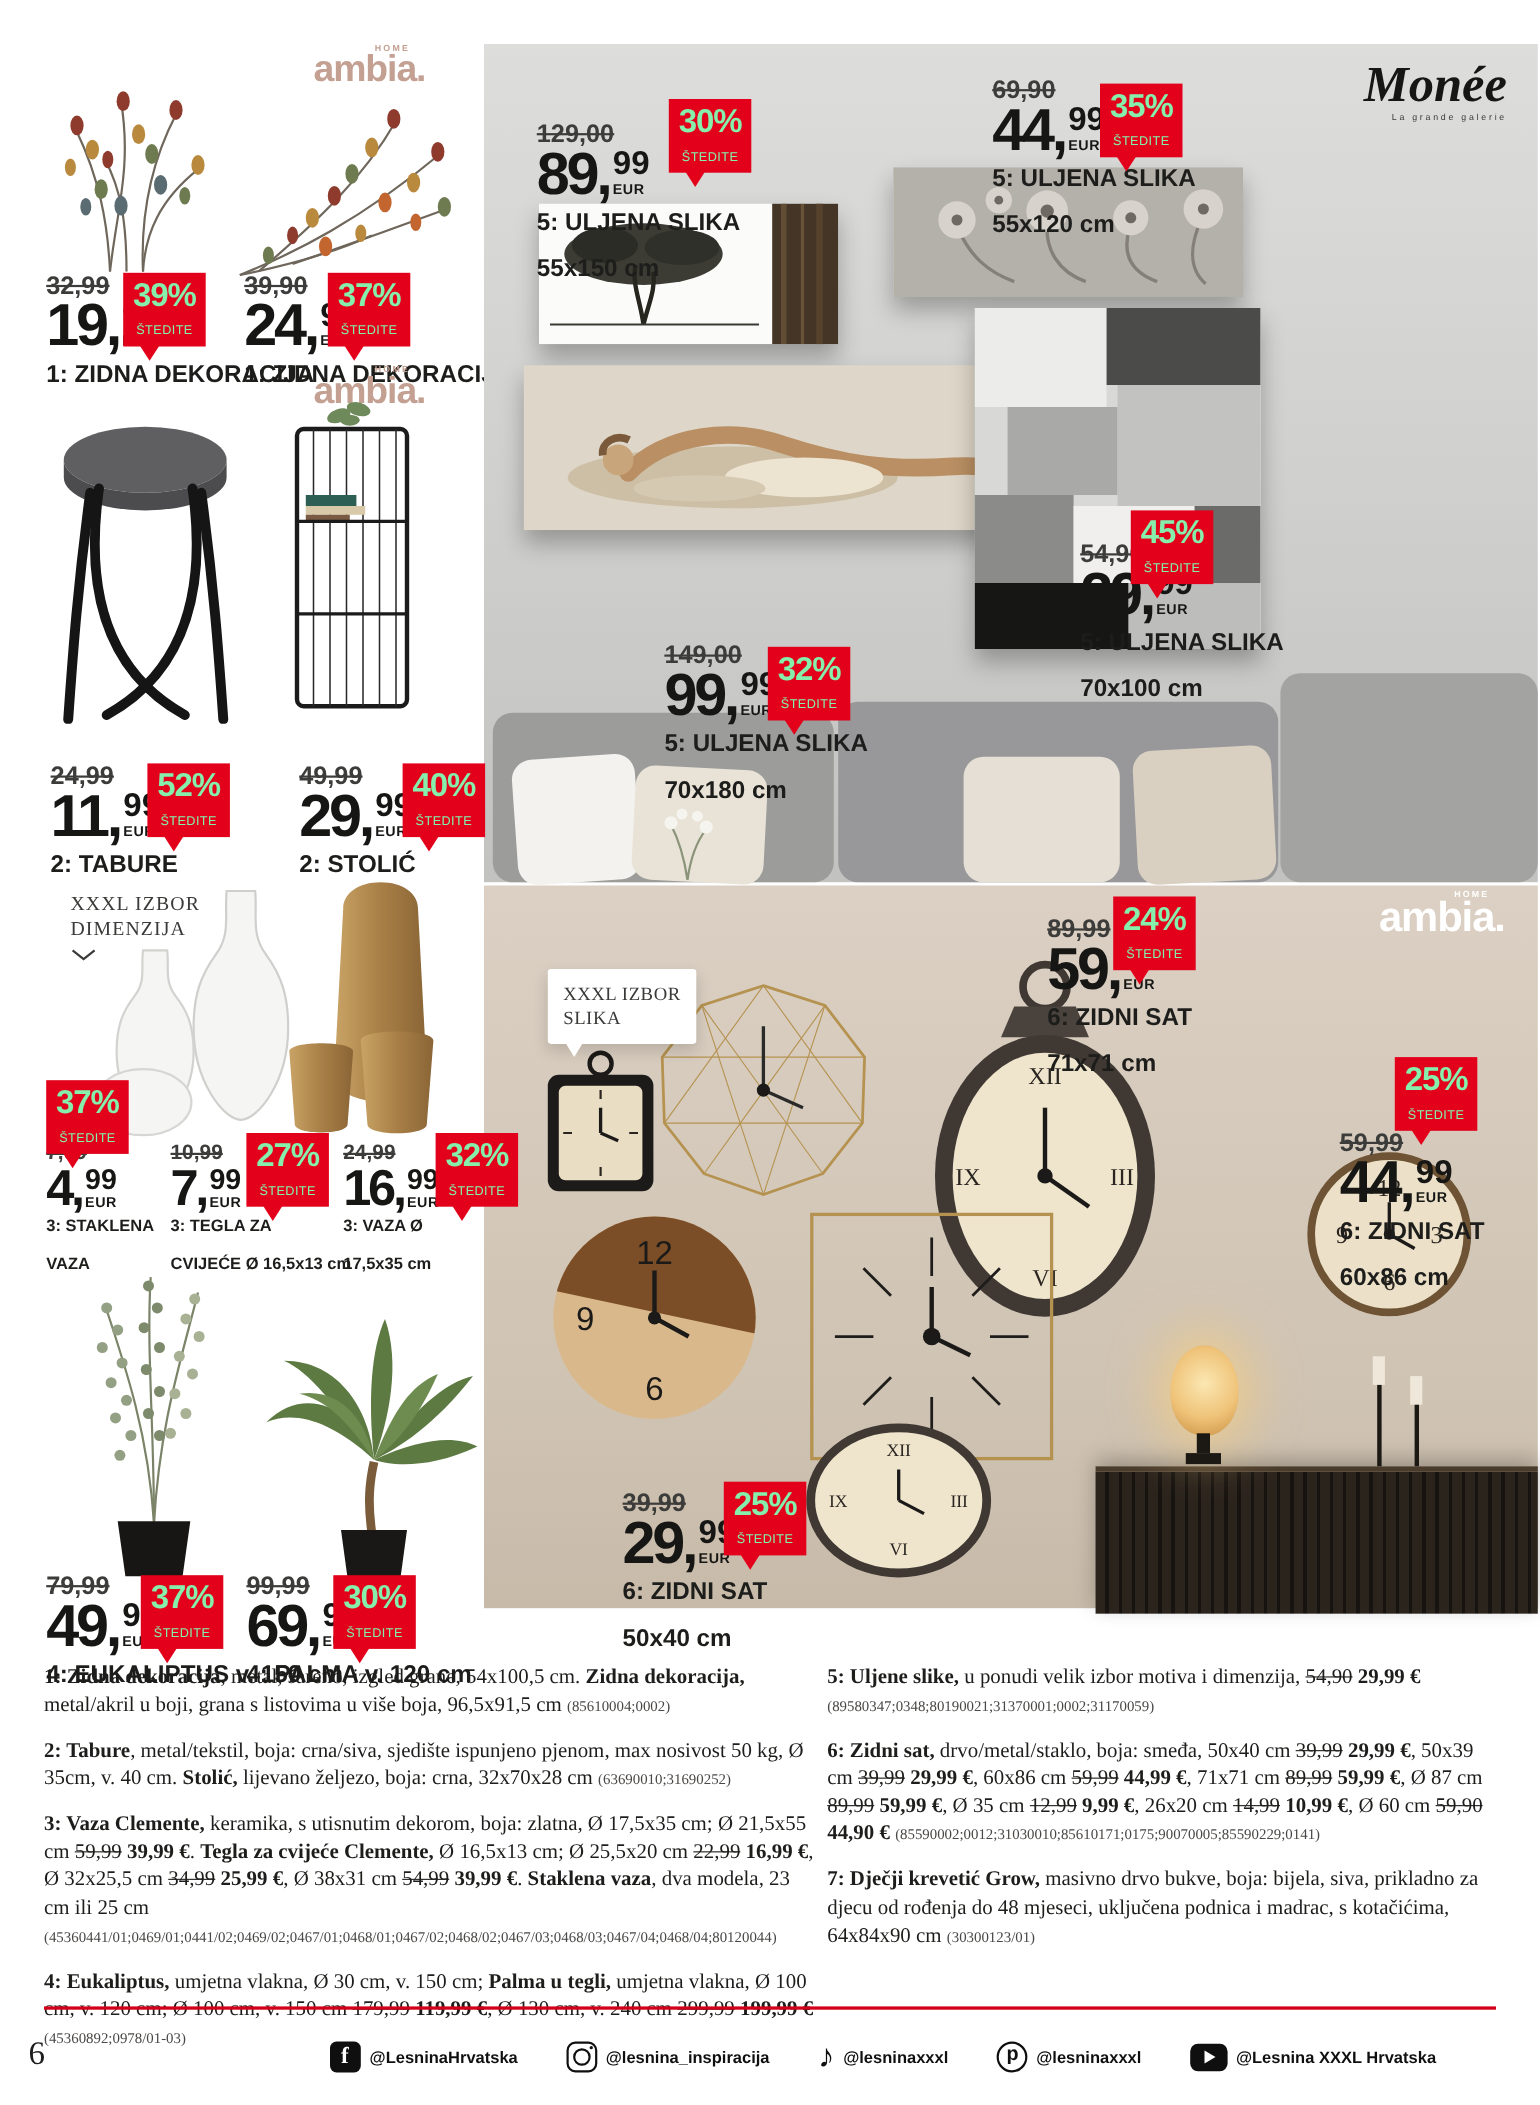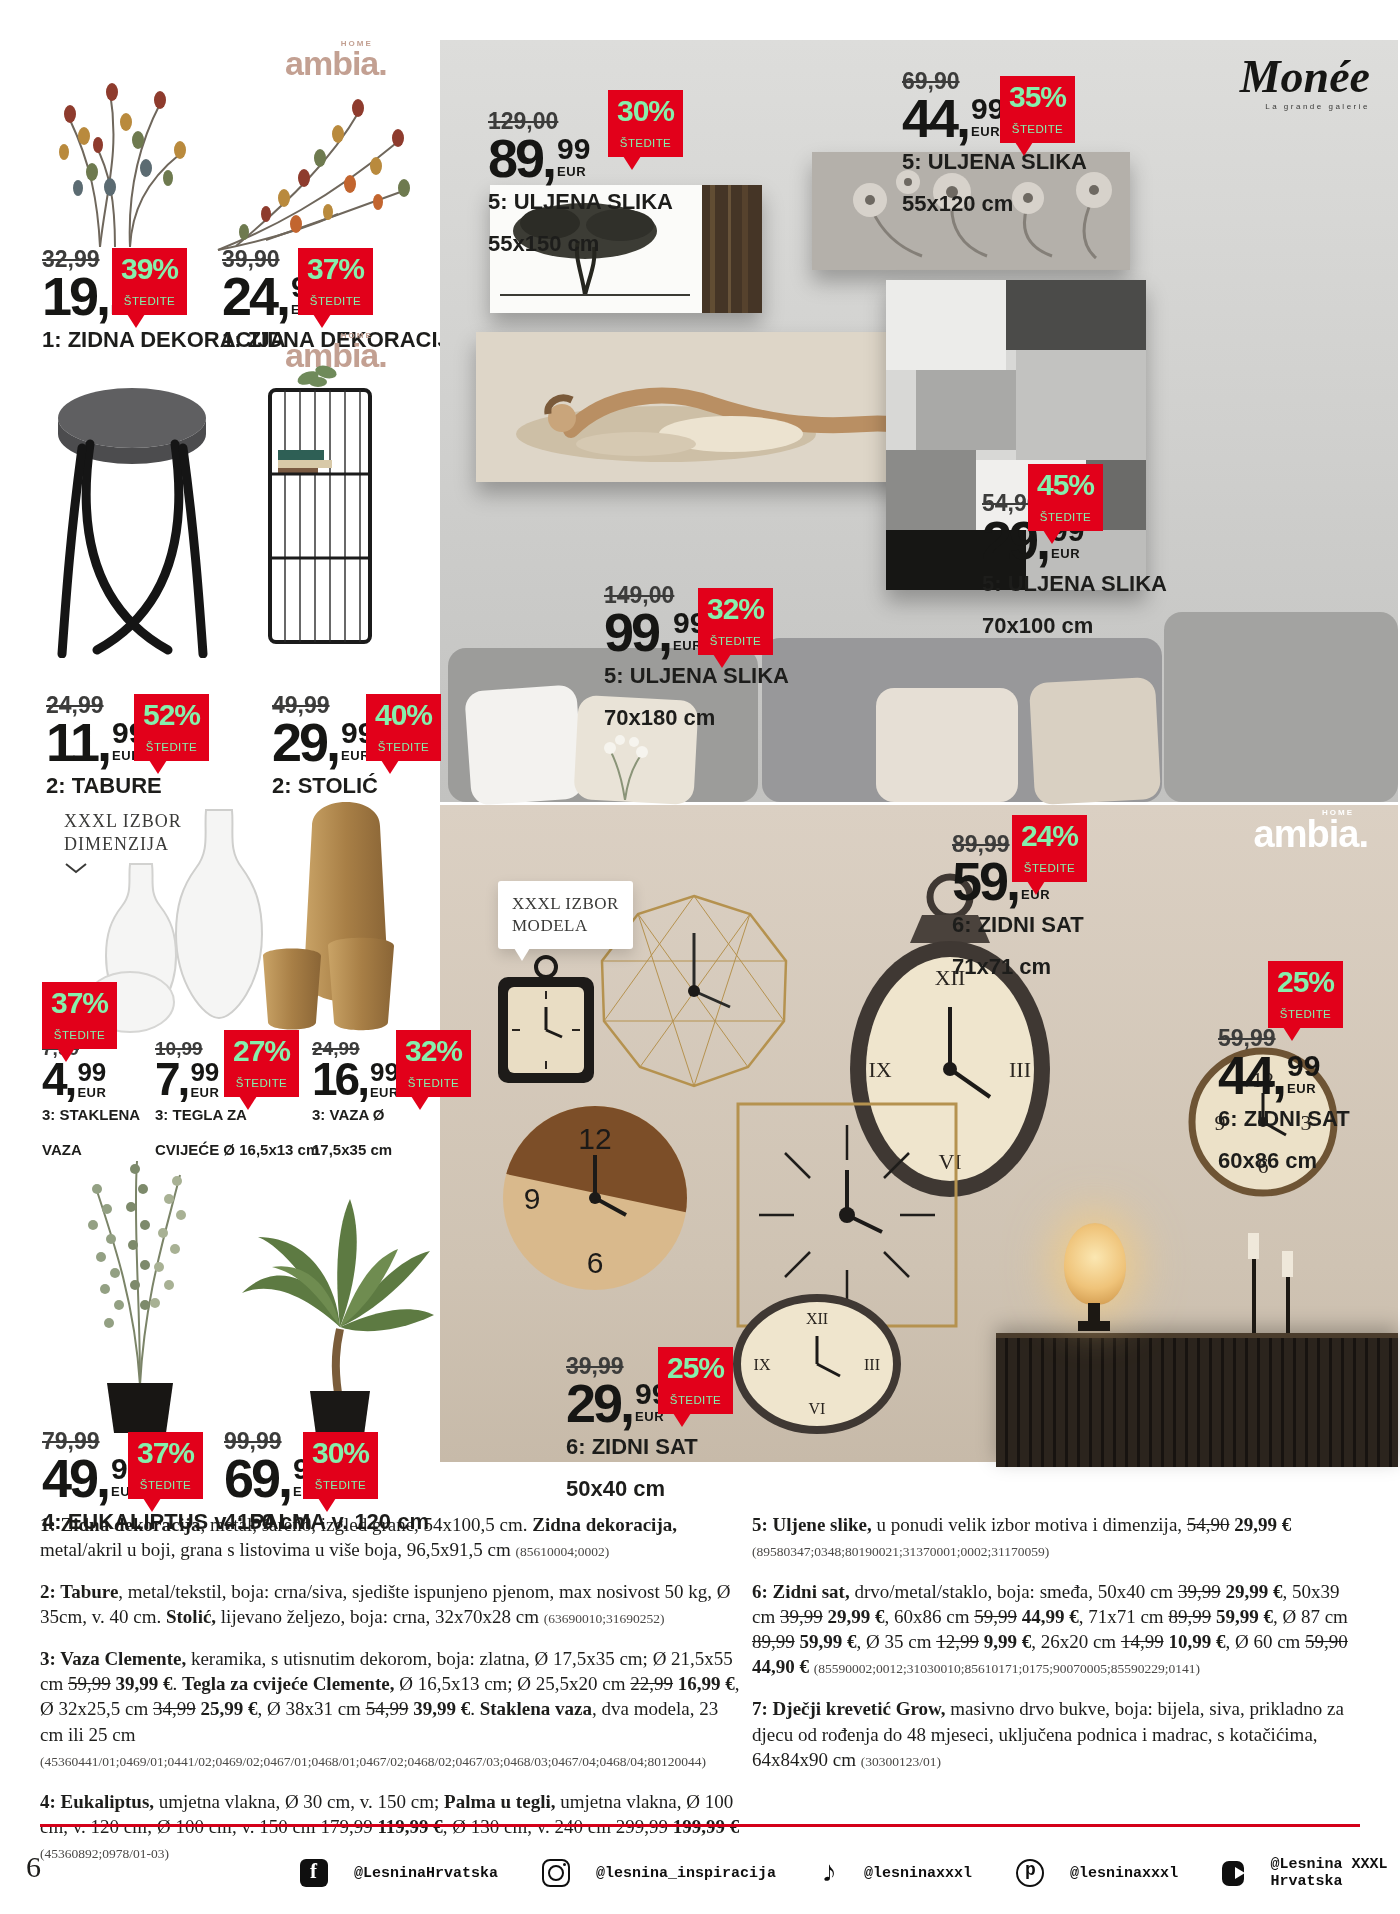--- a/index.html
+++ b/index.html
@@ -55,21 +55,21 @@
   
   .desc{position:absolute;font-family:"Liberation Serif",serif;font-size:19px;line-height:1.32;color:#1d1d1b;}
   .desc p{margin:0 0 17px;}
   .desc .b{font-weight:700;}
   .desc .st{text-decoration:line-through;}
   .desc .sm{font-size:13.5px;color:#4a4846;}
   .redrule{position:absolute;left:40px;top:1824px;width:1320px;height:3px;background:#d40019;}
   
   .pageno{position:absolute;left:26px;top:1850px;font-family:"Liberation Serif",serif;font-size:30px;color:#1d1d1b;}
   .socrow{position:absolute;left:300px;top:1856px;display:flex;align-items:center;gap:44px;}
-  .soc-item{display:flex;align-items:center;gap:26px;font-size:15px;font-weight:700;color:#0f0f0f;font-family:Liberation Mono, monospace;}
+  .soc-item{display:flex;align-items:center;gap:8px;font-size:15px;font-weight:700;color:#0f0f0f;}
   .icn{display:inline-block;position:relative;}
   .icn-fb{width:28px;height:28px;background:#0f0f0f;border-radius:6px;}
   .icn-fb::after{content:"f";position:absolute;left:10px;top:0px;color:#fff;font-family:"Liberation Serif",serif;font-weight:700;font-size:21px;}
   .icn-ig{width:24px;height:24px;border:2.5px solid #0f0f0f;border-radius:8px;}
   .icn-ig::before{content:"";position:absolute;inset:4px;border:2.5px solid #0f0f0f;border-radius:50%;}
   .icn-ig::after{content:"";position:absolute;right:2px;top:2px;width:3px;height:3px;background:#0f0f0f;border-radius:50%;}
   .icn-tt{font-size:30px;font-weight:700;line-height:26px;}
   .icn-pin{width:24px;height:24px;border:2.5px solid #0f0f0f;border-radius:50%;}
   .icn-pin::after{content:"p";position:absolute;left:7px;top:-1px;font-size:18px;font-weight:800;}
   .icn-yt{width:34px;height:25px;background:#0f0f0f;border-radius:7px;}
@@ -567,21 +567,21 @@
 
 <div class="panel2">
 
   <div class="ambia white" style="right:30px;top:10px;position:absolute;">
     <span class="home">HOME</span>
     <span>ambia.</span>
   </div>
 
   <div class="bubble" style="left:58px;top:76px;">
     <div>XXXL IZBOR</div>
-    <div>MODELA</div>
+    <div>SLIKA</div>
   </div>
 
   <svg class="abs" style="left:50px;top:146px;" width="112" height="140" viewBox="0 0 112 140">
     <circle cx="56" cy="16" r="10" fill="none" stroke="#1c1a18" stroke-width="4"></circle>
     <rect x="8" y="26" width="96" height="106" rx="10" fill="#1d1b19"></rect>
     <rect x="18" y="36" width="76" height="86" rx="6" fill="#e9ddc4"></rect>
     <g stroke="#2a2520" stroke-width="2">
       <line x1="56" y1="40" x2="56" y2="48"></line>
         <line x1="56" y1="110" x2="56" y2="118"></line>
       <line x1="22" y1="79" x2="30" y2="79"></line>

